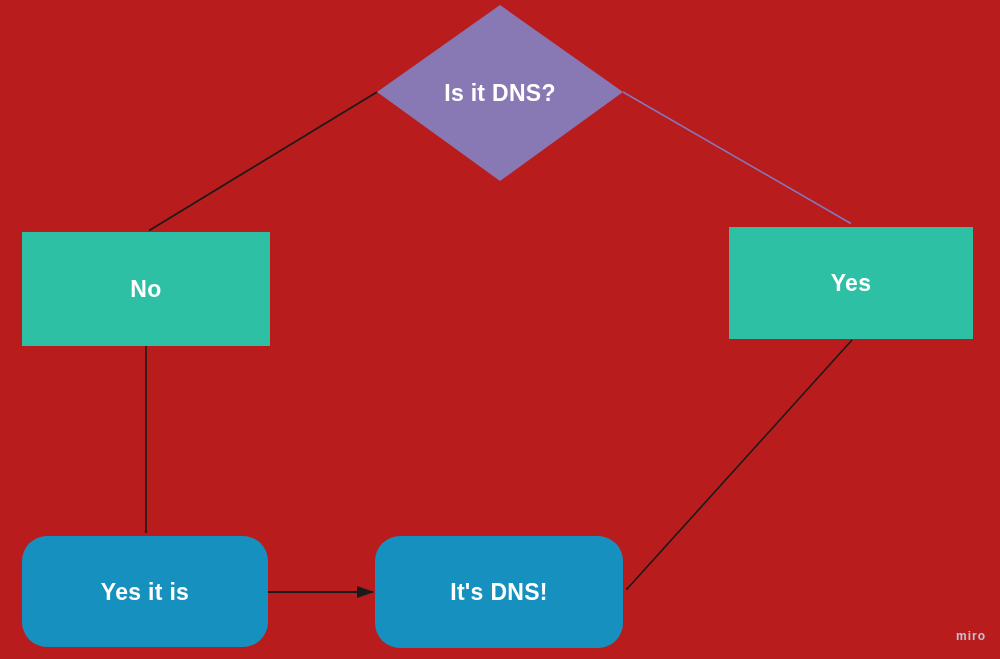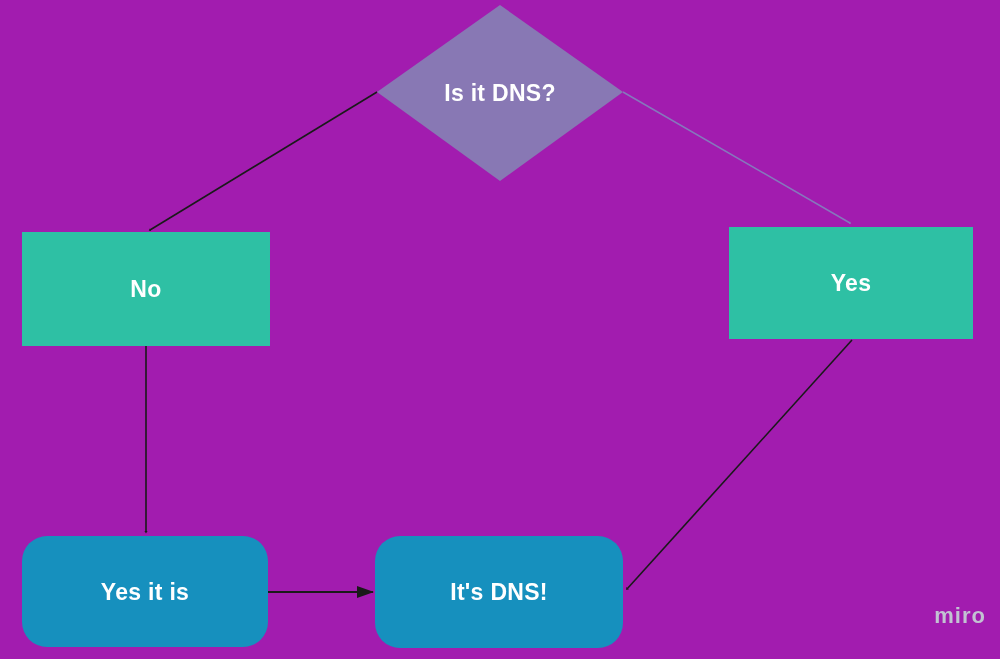--- a/index.html
+++ b/index.html
@@ -5,36 +5,36 @@
   html, body {
     margin: 0;
     padding: 0;
     background: #ffffff;
     font-family: "Liberation Sans", sans-serif;
   }
   .canvas {
     position: relative;
     width: 1000px;
     height: 659px;
-    background: #a21caf;
+    background: #b91c1c;
     overflow: hidden;
   }
   svg text.node-label {
     font-family: "Liberation Sans", "DejaVu Sans", sans-serif;
     font-weight: bold;
     font-size: 23px;
     text-anchor: middle;
     dominant-baseline: central;
     letter-spacing: 0.3px;
   }
   .watermark {
     position: absolute;
     right: 14px;
-    bottom: 30px;
-    font-size: 22px;
+    bottom: 16px;
+    font-size: 12px;
     font-weight: 600;
     letter-spacing: 1px;
     color: #c2c2d2;
     user-select: none;
   }
 </style>
 </head>
 <body>
 
 <div class="canvas">

